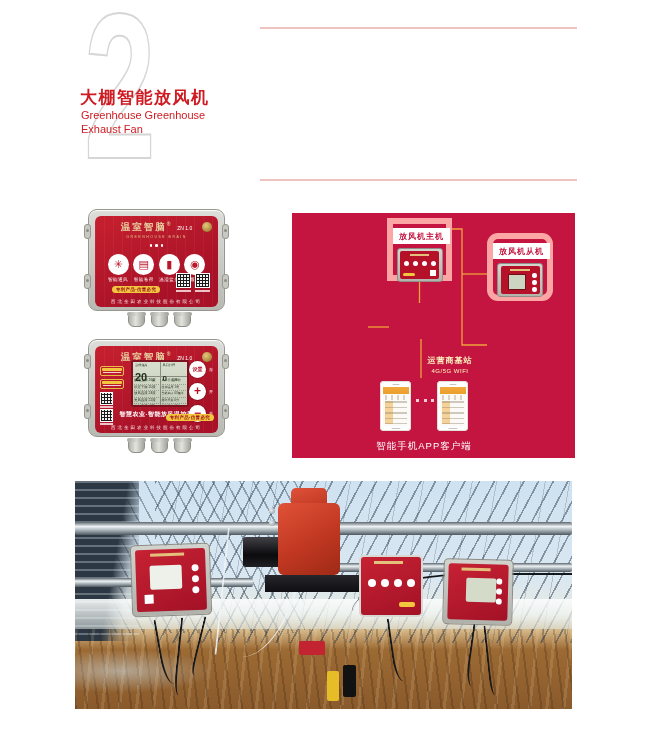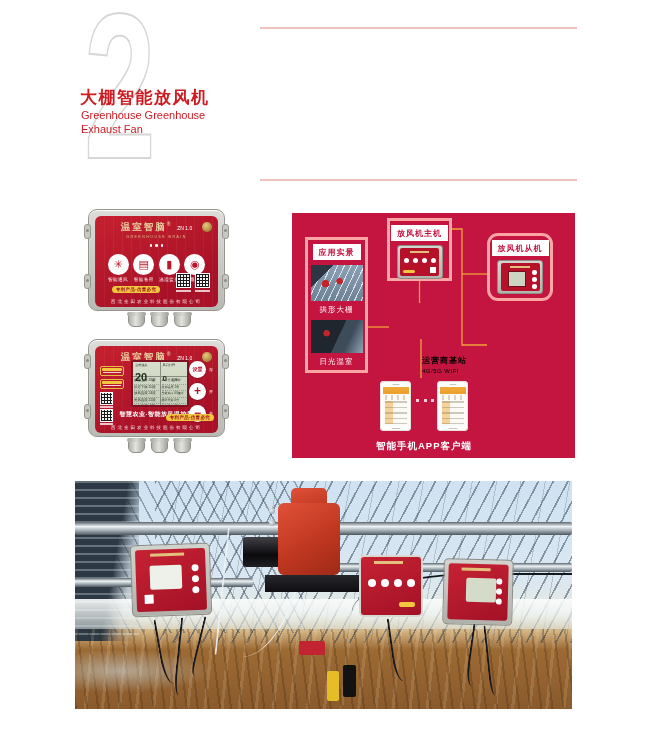--- a/index.html
+++ b/index.html
@@ -93,21 +93,21 @@
   .mini-label::before { content:""; position:absolute; left:1px; top:1px; right:1px; height:3px; background:#f2c63d; border-radius:1px; }
   .mini-label::after { content:""; position:absolute; left:2px; bottom:2px; right:2px; height:1.5px; background:rgba(255,255,255,.8); }
   .mini-label.m1{top:20px;} .mini-label.m2{top:33px;}
   .dev2 .qr.q1{left:5px; top:46px; width:13px; height:13px;}
   .dev2 .qr.q2{left:5px; top:63px; width:13px; height:13px;}
   .dev2 .qr-cap.c1{left:5px; top:60px; width:13px;} .dev2 .qr-cap.c2{left:5px; top:77px; width:13px;}
 
   
   .panel { position:absolute; left:292px; top:213px; width:283px; height:245px; background:#c31540; z-index:2; }
   .panel-lines { position:absolute; left:0; top:0; }
-  .obox { position:absolute; border:3px solid #fca5a5; }
+  .obox { position:absolute; border:6px solid #fca5a5; }
   .wlabel { background:#fff; color:#c31540; font-weight:bold; font-size:8px; letter-spacing:1px;
             padding:2.5px 6px; width:fit-content; margin:4px auto 0; white-space:nowrap; }
   .scene-box { left:13px; top:24px; width:63px; height:136px; }
   .scene-photo { width:52px; margin:5px auto 0; position:relative; overflow:hidden; }
   .scene-photo.p1 { height:36px;
       background:
         radial-gradient(circle at 28% 52%, #c2242c 0 3.5px, transparent 4px),
         radial-gradient(circle at 55% 45%, #c2242c 0 3px, transparent 3.5px),
         linear-gradient(135deg,#2d3642 26%, transparent 26%),
         repeating-linear-gradient(115deg, rgba(255,255,255,.75) 0 1px, transparent 1px 6px),
@@ -133,36 +133,36 @@
   .mini-face .btncol i { width:4.5px; height:4.5px; border-radius:50%; background:#fff; }
   .motor { position:relative; width:40px; height:38px; margin:5px auto 0; }
   .motor .m-top { position:absolute; left:10px; top:0; width:15px; height:10px; background:linear-gradient(160deg,#e2563c,#b23117); border-radius:3px 3px 1px 1px; }
   .motor .m-body{ position:absolute; left:5px; top:8px; width:24px; height:26px; background:linear-gradient(160deg,#e85a3e,#bc3519 70%); border-radius:4px; }
   .motor .m-cyl { position:absolute; right:0; top:20px; width:17px; height:12px; background:linear-gradient(180deg,#3e3e42,#0b0b0d 65%,#232327); border-radius:2px; }
   .cloud { position:absolute; left:97px; top:92px; width:64px; height:34px; background:#fff; border-radius:16px; }
   .cloud::before { content:""; position:absolute; left:8px; top:-11px; width:26px; height:26px; border-radius:50%; background:#fff; }
   .cloud::after  { content:""; position:absolute; right:10px; top:-7px; width:18px; height:18px; border-radius:50%; background:#fff; }
   .cloud-text { position:relative; z-index:2; text-align:center; color:#c31540; font-weight:bold; font-size:7.5px;
                 line-height:10px; padding-top:7px; white-space:nowrap; }
-  .station { position:absolute; left:130px; top:142px; width:56px; color:#000000; }
+  .station { position:absolute; left:130px; top:142px; width:56px; text-align:center; color:#fef9c3; }
   .station-l1 { font-size:8px; font-weight:bold; letter-spacing:1px; white-space:nowrap; }
   .station-l2 { font-size:6px; margin-top:2px; letter-spacing:.5px; }
   .phone { position:absolute; width:31px; height:50px; background:#fff; border-radius:4px; box-shadow:inset 0 0 0 1px #e3e0d8; }
   .phone.ph1{left:88px; top:168px;} .phone.ph2{left:145px; top:168px;}
   .phone::before { content:""; position:absolute; top:2.5px; left:50%; transform:translateX(-50%); width:7px; height:1.5px; background:#c9c5bb; border-radius:1px; }
   .phone::after  { content:""; position:absolute; bottom:2px; left:50%; transform:translateX(-50%); width:9px; height:1.5px; background:#c9c5bb; border-radius:1px; }
   .p-screen { position:absolute; left:2.5px; right:2.5px; top:5.5px; bottom:5.5px; background:#fbfaf6; overflow:hidden; }
   .p-head { height:7px; background:linear-gradient(180deg,#f3a93d,#eb9e2c); }
   .p-icons { height:5px; margin:1px 2px; background:repeating-linear-gradient(90deg,#d8d3c6 0 2.5px,transparent 2.5px 6px); }
   .p-rows { position:absolute; left:2px; right:2px; top:14px; bottom:2px;
             background:repeating-linear-gradient(180deg, rgba(150,140,115,.45) 0 1.5px, transparent 1.5px 5.5px),
                        linear-gradient(90deg, rgba(240,170,60,.5) 0 8px, transparent 8px); }
   .dots4 { position:absolute; left:124px; top:186px; display:flex; gap:4.5px; }
   .dots4 i { width:3px; height:3px; background:#f7ccd6; }
-  .app-cap { position:absolute; left:47px; width:170px; top:227px; text-align:center; color:#fff; font-weight:bold;
+  .app-cap { position:absolute; left:47px; width:170px; top:227px; text-align:center; color:#fff; font-weight:normal;
              font-size:9.5px; letter-spacing:1px; white-space:nowrap; }
 
   
   .photo { position:absolute; left:75px; top:481px; width:497px; height:228px; overflow:hidden;
            background:linear-gradient(180deg,#cfe2f1 0%,#d9e7f1 42%,#e7eae2 58%,#d9c49c 64%,#a8library 0) ; }
   .photo { background:linear-gradient(180deg,#cfe2f1 0%,#d9e7f1 42%,#e7eae2 58%,#d2b383 66%,#9c6a33 74%,#8a5a2c 100%); }
   .ph-layer { position:absolute; }
   .ph-struts-r { left:80px; top:0; right:0; height:162px;
       background:repeating-linear-gradient(118deg, rgba(47,64,82,.5) 0 1.6px, transparent 1.6px 13px),
                  repeating-linear-gradient(100deg, rgba(47,64,82,.22) 0 1px, transparent 1px 24px); }
@@ -357,27 +357,20 @@
 
   <div class="panel">
     <svg class="panel-lines" width="283" height="245">
       <polyline points="127.5,68 127.5,90" fill="none" stroke="#f0a13c" stroke-width="1.3"></polyline>
       <polyline points="76,114 97,114" fill="none" stroke="#f0a13c" stroke-width="1.3"></polyline>
       <polyline points="160,16 170,16 170,132 195,132" fill="none" stroke="#f0a13c" stroke-width="1.3"></polyline>
       <polyline points="170,61 195,61" fill="none" stroke="#f0a13c" stroke-width="1.3"></polyline>
       <polyline points="129,126 129,165" fill="none" stroke="#f0a13c" stroke-width="1.3"></polyline>
     </svg>
 
-    <div class="obox scene-box">
-      <div class="wlabel">应用实景</div>
-      <div class="scene-photo p1"></div>
-      <div class="scene-cap">拱形大棚</div>
-      <div class="scene-photo p2"></div>
-      <div class="scene-cap">日光温室</div>
-    </div>
 
     <div class="obox master-box">
       <div class="wlabel">放风机主机</div>
       <div class="mini-dev">
         <div class="mini-face">
           <div class="gold"></div>
           <div class="dotrow">
               <i></i>
               <i></i>
               <i></i>

